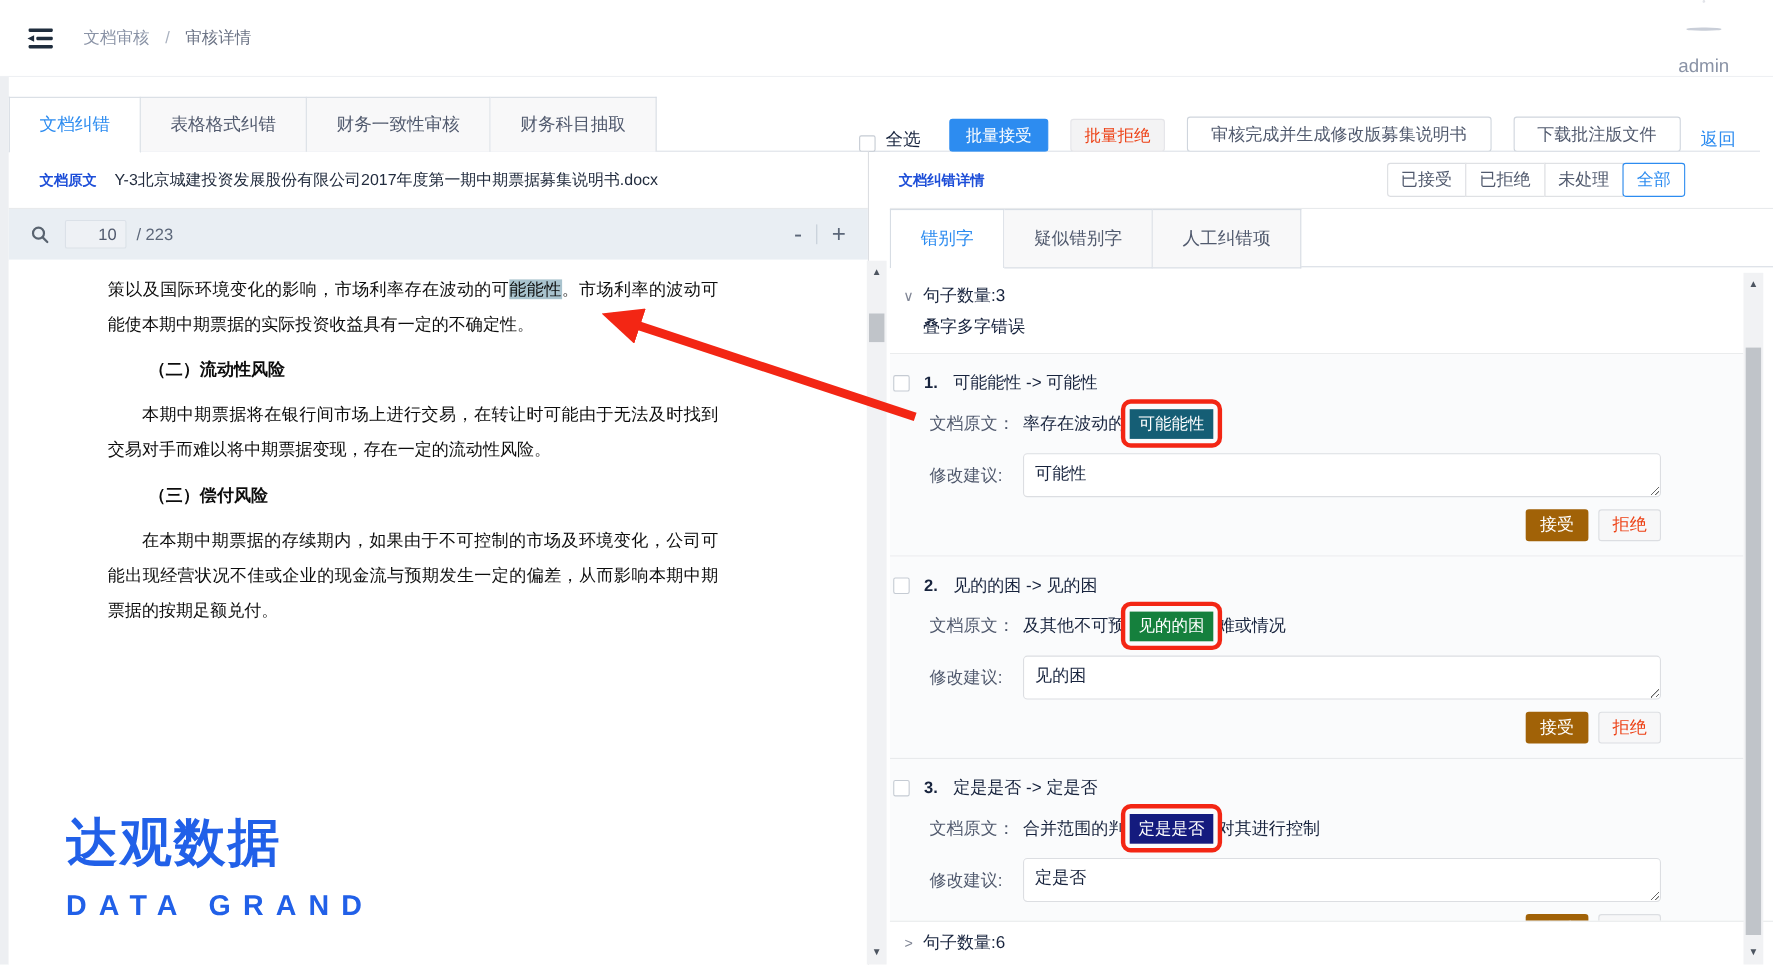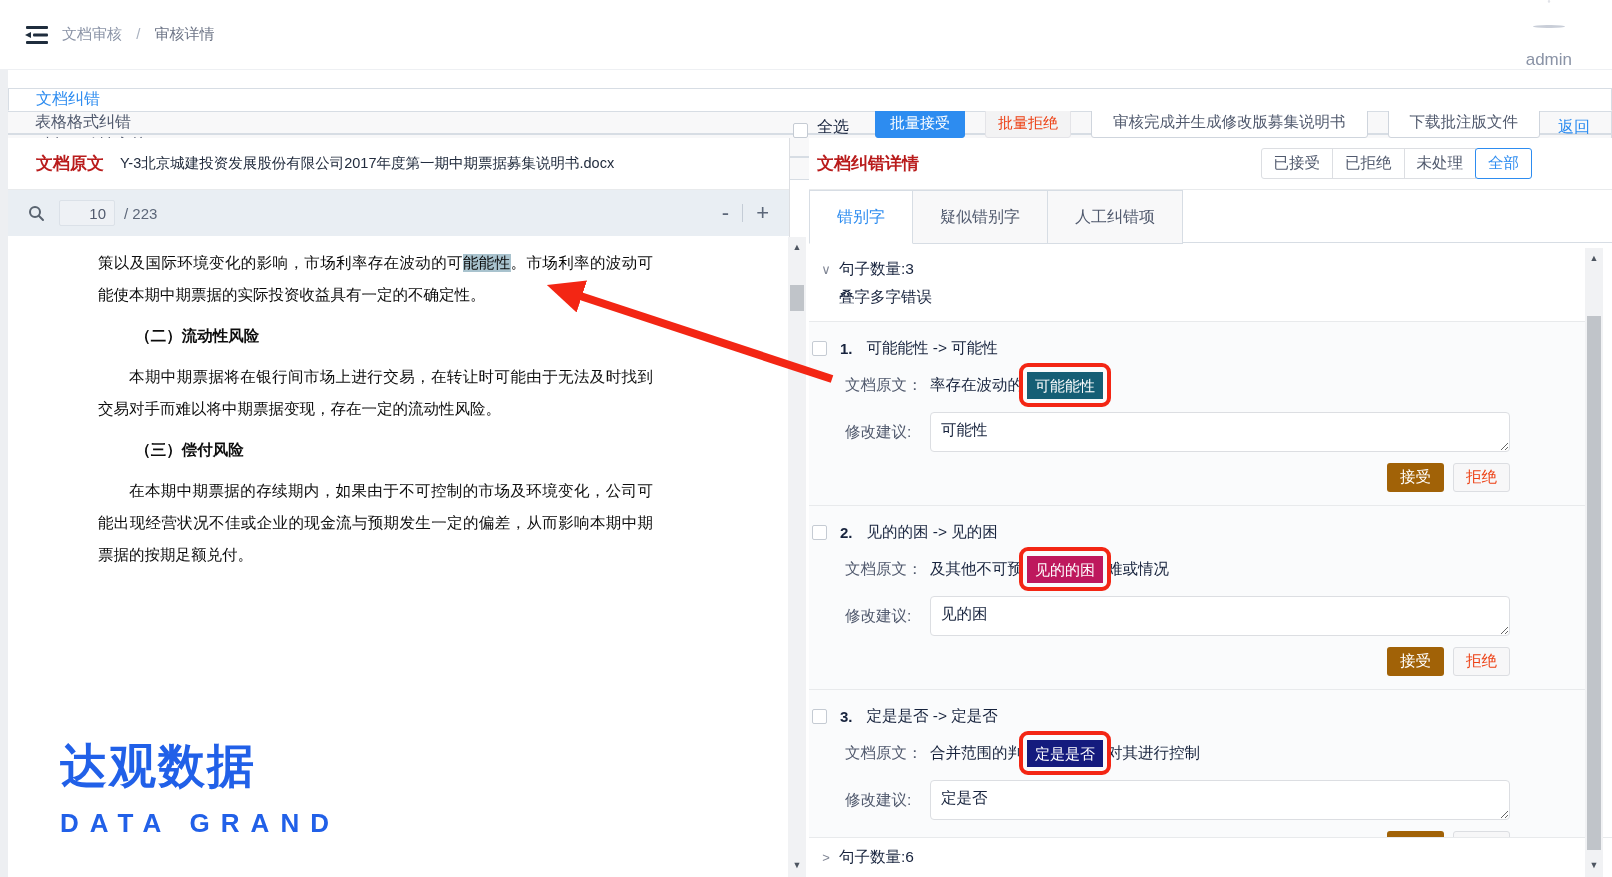--- a/index.html
+++ b/index.html
@@ -7,55 +7,55 @@
   body {
     position:relative; background:#fff; overflow:hidden;
     font-family:"Liberation Sans","DejaVu Sans",sans-serif;
     color:#17233d; font-size:15px;
   }
 
   
   .app-header { position:absolute; top:0; left:0; right:0; height:70px; background:#fff;
     border-bottom:1px solid #eef0f3; display:flex; align-items:center; }
   .collapse-btn { margin-left:24px; cursor:pointer; display:flex; align-items:center; }
-  .breadcrumb { margin-left:12px; font-size:15px; color:#8a93a6; }
+  .breadcrumb { margin-left:26px; font-size:15px; color:#8a93a6; }
   .breadcrumb .crumb-link { color:#8a93a6; }
   .breadcrumb .crumb-sep { margin:0 10px; color:#aab2c0; }
   .breadcrumb .crumb-current { color:#6b7385; }
   .header-right { position:absolute; right:40px; top:0; height:70px; display:flex; align-items:center; gap:22px;flex-direction:column; }
   .username { color:#8a93a6; font-size:17px; }
   .avatar { width:32px; height:32px; border-radius:50%; background:#c9ced8; overflow:hidden; position:relative; }
   .avatar .head { position:absolute; top:6px; left:11px; width:10px; height:10px; border-radius:50%; background:#fff; }
   .avatar .torso { position:absolute; top:18px; left:5px; width:22px; height:16px; border-radius:50% 50% 0 0; background:#fff; }
 
   .left-strip { position:absolute; top:70px; left:0; width:8px; bottom:0; background:#edeff2; }
 
   
-  .tabs-row { position:absolute; top:88px; left:8px; right:0; height:50px; background:#fff;
-    border-bottom:1px solid #d7dde4; display:flex;flex-direction:column; }
+  .tabs-row { position:absolute; top:88px; left:8px; right:12px; height:50px; background:#fff;
+    border-bottom:1px solid #d7dde4; display:flex; }
   .tab { height:51px; padding:0 27px; display:flex; align-items:center; font-size:16px;
     background:#f8f8f9; color:#515a6e; border:1px solid #d7dde4; border-left:none; cursor:pointer; }
   .tab:first-child { border-left:1px solid #d7dde4; }
   .tab.active { background:#fff; color:#2d8cf0; border-bottom:1px solid #fff; z-index:2; }
   .row-actions { position:absolute; right:0; top:0; height:50px; display:flex; align-items:flex-end; }
   .checkbox { appearance:none; -webkit-appearance:none; width:15px; height:15px; border:1px solid #c5cbd3;
     border-radius:2px; background:#fff; cursor:pointer; flex:none; }
   .select-all-label { margin:0 26px 0 9px; font-size:16px; color:#17233d; }
   .btn { display:inline-flex; align-items:center; justify-content:center; border-radius:3px;
     font-size:15px; cursor:pointer; white-space:nowrap; }
   .btn-primary { background:#2d8cf0; color:#fff; height:30px; padding:0 14px; border:1px solid #2d8cf0; }
   .btn-danger-light { background:#f3f3f4; color:#ed4014; height:30px; padding:0 12px; border:1px solid #e4e4e8; margin-left:20px; }
   .btn-plain { background:#fff; color:#515a6e; height:32px; padding:0 21px; border:1px solid #cfd5dd; margin-left:20px; font-size:15.5px; }
   .link-back { color:#2d8cf0; font-size:16px; margin:0 22px 0 18px; cursor:pointer; }
 
   
   .doc-panel { position:absolute; top:138px; left:8px; width:782px; bottom:0; background:#fff; border-right:1px solid #dcdee2; }
   .panel-header { height:52px; border-bottom:1px solid #e8eaec; display:flex; align-items:center; }
   .doc-panel .panel-header { padding-left:28px; }
-  .panel-title { font-size:17px; font-weight:bold; color:#b91c1c; }
+  .panel-title { font-size:13px; font-weight:bold; color:#1d4ed8; }
   .doc-filename { margin-left:16px; font-size:14.5px; color:#222c3e; }
   .doc-toolbar { height:46px; background:#e9eef3; display:flex; align-items:center; padding:0 20px; }
   .page-input { width:56px; height:26px; margin-left:14px; background:#eef1f5; border:1px solid #dbe1e8;
     border-radius:2px; text-align:right; padding-right:8px; font-size:15px; color:#515a6e; }
   .page-total { margin-left:9px; color:#5c6779; font-size:15px; }
   .toolbar-spacer { flex:1; }
   .zoom-ctrl { color:#5c6779; font-size:22px; cursor:pointer; line-height:1; }
   .zoom-divider { width:1px; height:18px; background:#c4ccd6; margin:0 13px; }
   .doc-body { position:absolute; top:99px; left:0; right:18px; bottom:0; overflow:hidden; background:#fff; }
   .doc-text { padding:10px 118px 0 90px; font-family:"DejaVu Serif","Liberation Serif",serif;
@@ -260,21 +260,21 @@
 
     <div class="item">
       <div class="item-title-row">
         <input type="checkbox" class="checkbox" style="">
         <span class="item-index">2.</span>
         <span class="item-rule">见的的困 -&gt; 见的困</span>
       </div>
       <div class="item-row">
         <span class="field-label">文档原文：</span>
         <span class="orig-text">及其他不可预</span>
-        <span class="token-wrap"><span class="token" style="background:#be185d">见的的困</span></span>
+        <span class="token-wrap"><span class="token" style="background:#15803d">见的的困</span></span>
         <span class="orig-text">难或情况</span>
       </div>
       <div class="item-row">
         <span class="field-label">修改建议:</span>
         <textarea class="suggestion-box" style="">见的困</textarea>
       </div>
       <div class="item-buttons">
         <span class="btn btn-accept">接受</span>
         <span class="btn btn-reject">拒绝</span>
       </div>

